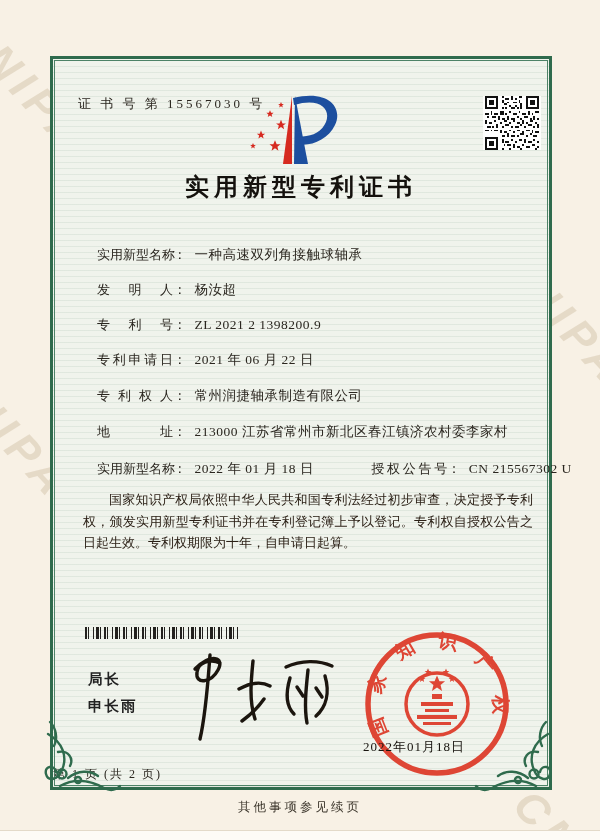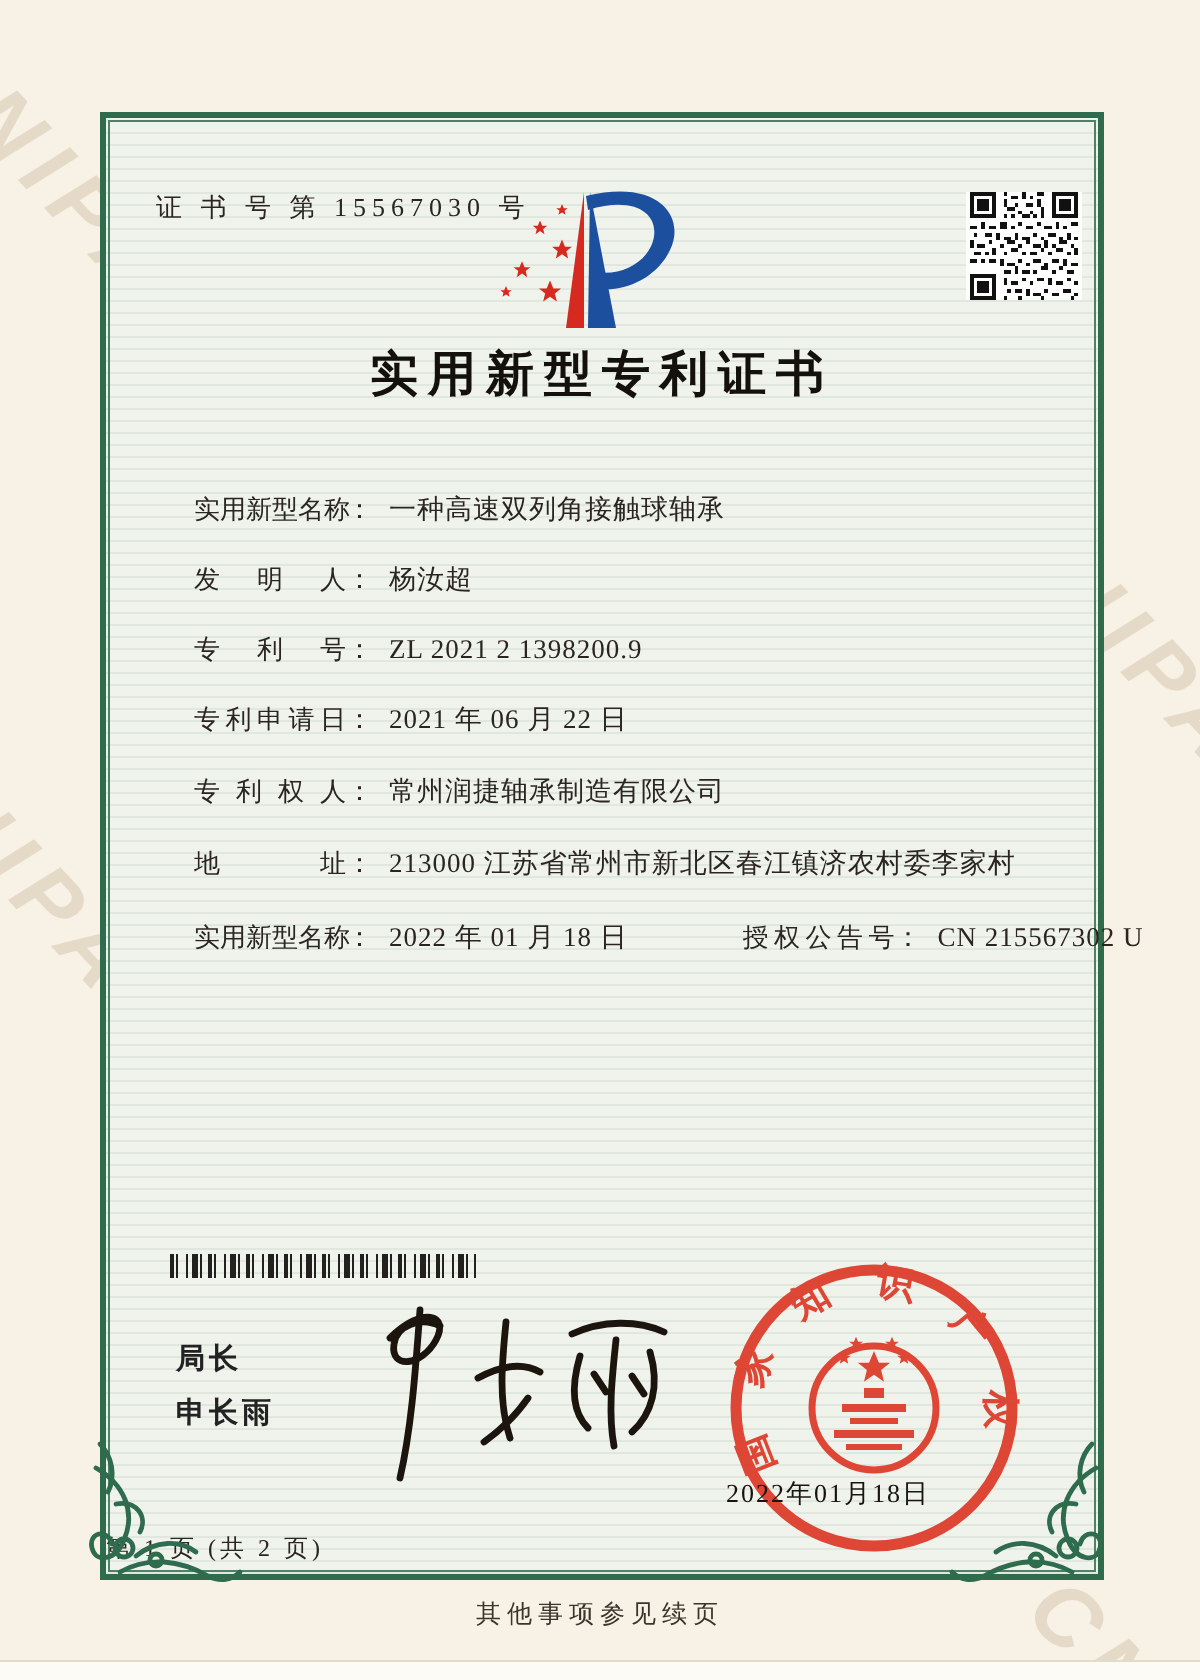--- a/index.html
+++ b/index.html
@@ -152,20 +152,21 @@
     </div>
     <div class="frow" style="top:364px;">
       <span class="flabel">地址</span><span class="fcolon">：</span><span class="fvalue">213000 江苏省常州市新北区春江镇济农村委李家村</span>
     </div>
     <div class="frow" style="top:401px;">
       <span><span class="flabel">实用新型名称</span><span class="fcolon">：</span><span class="fvalue">2022 年 01 月 18 日</span></span>
       <span class="pair2"><span class="flabel">授权公告号</span><span class="fcolon">：</span><span class="fvalue">CN 215567302 U</span></span>
     </div>
 
     <div class="paras">
+      <p>国家知识产权局依照中华人民共和国专利法经过初步审查，决定授予专利权，颁发实用新型专利证书并在专利登记簿上予以登记。专利权自授权公告之日起生效。专利权期限为十年，自申请日起算。</p>
     </div>
 
     <div class="barcode"></div>
 
     <div class="signer-title">局长</div>
     <div class="signer-name">申长雨</div>
 
     <svg class="signature" viewBox="0 0 185 105">
       <g fill="none" stroke="#1b150e" stroke-width="3.4" stroke-linecap="round" stroke-linejoin="round">
         <path d="M30,26 C46,10 60,14 53,27 C46,40 30,42 32,29 C33,20 45,15 55,20"></path>

